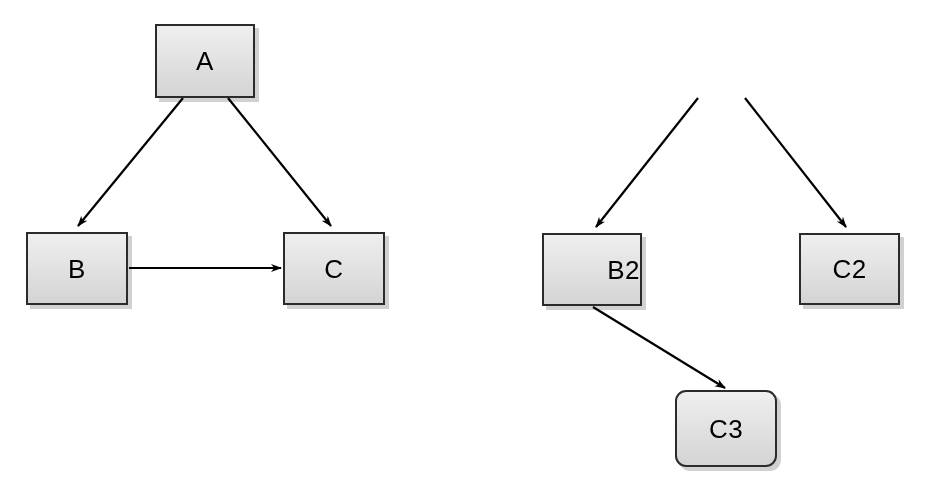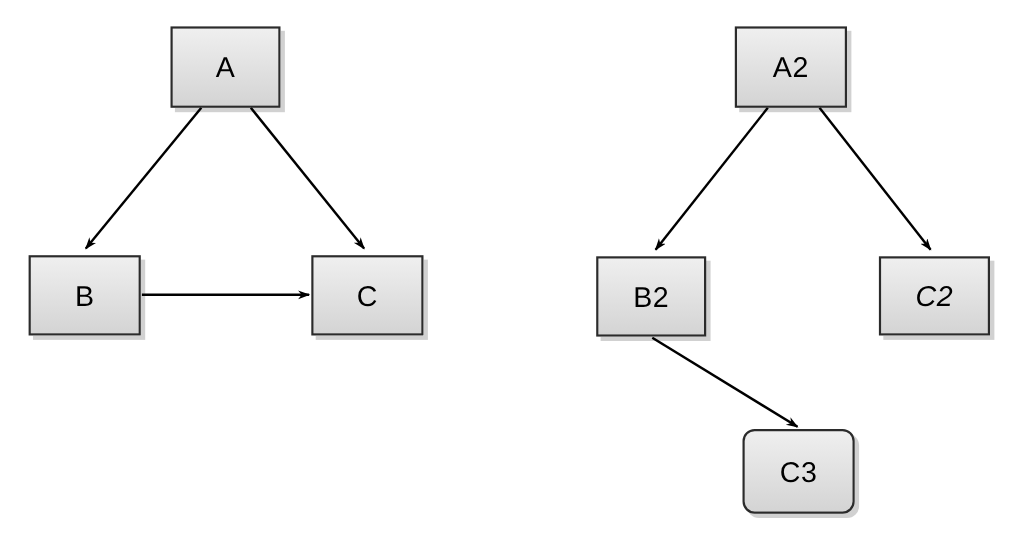--- a/index.html
+++ b/index.html
@@ -66,26 +66,23 @@
   <div class="node" style="left: 155px; top: 24px; width: 100px; height: 74px; background: linear-gradient(rgb(239, 239, 239) 0%, rgb(212, 212, 212) 100%); border-color: rgb(43, 43, 43); color: rgb(0, 0, 0);">
     <span class="node-label">A</span>
   </div>
   <div class="node" style="left: 26px; top: 232px; width: 102px; height: 73px; background: linear-gradient(rgb(239, 239, 239) 0%, rgb(212, 212, 212) 100%); border-color: rgb(43, 43, 43); color: rgb(0, 0, 0);">
     <span class="node-label">B</span>
   </div>
   <div class="node" style="left: 283px; top: 232px; width: 102px; height: 73px; background: linear-gradient(rgb(239, 239, 239) 0%, rgb(212, 212, 212) 100%); border-color: rgb(43, 43, 43); color: rgb(0, 0, 0);">
     <span class="node-label">C</span>
   </div>
 
-  <div class="node" style="left: 668px; top: 24px; width: 102px; height: 74px; background: linear-gradient(rgb(239, 239, 239) 0%, rgb(212, 212, 212) 100%); border-color: rgb(43, 43, 43); color: rgb(0, 0, 0);">
-    <span class="node-label">A2</span>
-  </div>
-  <div class="node" style="left: 542px; top: 233px; width: 100px; height: 73px; background: linear-gradient(rgb(239, 239, 239) 0%, rgb(212, 212, 212) 100%); border-color: rgb(43, 43, 43); color: rgb(0, 0, 0);">
+  <div class="node" style="left: 542px; top: 233px; width: 100px; height: 73px; background: linear-gradient(rgb(239, 239, 239) 0%, rgb(212, 212, 212) 100%); border-color: rgb(43, 43, 43); color: rgb(0, 0, 0); justify-content: flex-end;">
     <span class="node-label">B2</span>
   </div>
-  <div class="node" style="left: 799px; top: 233px; width: 101px; height: 72px; background: linear-gradient(rgb(239, 239, 239) 0%, rgb(212, 212, 212) 100%); border-color: rgb(43, 43, 43); color: rgb(0, 0, 0); font-style: italic;">
+  <div class="node" style="left: 799px; top: 233px; width: 101px; height: 72px; background: linear-gradient(rgb(239, 239, 239) 0%, rgb(212, 212, 212) 100%); border-color: rgb(43, 43, 43); color: rgb(0, 0, 0);">
     <span class="node-label">C2</span>
   </div>
   <div class="node" style="left: 675px; top: 390px; width: 102px; height: 77px; background: linear-gradient(rgb(239, 239, 239) 0%, rgb(212, 212, 212) 100%); border-color: rgb(43, 43, 43); color: rgb(0, 0, 0); border-radius: 11px;">
     <span class="node-label">C3</span>
   </div>
 
 </div>
 
 </body></html>

